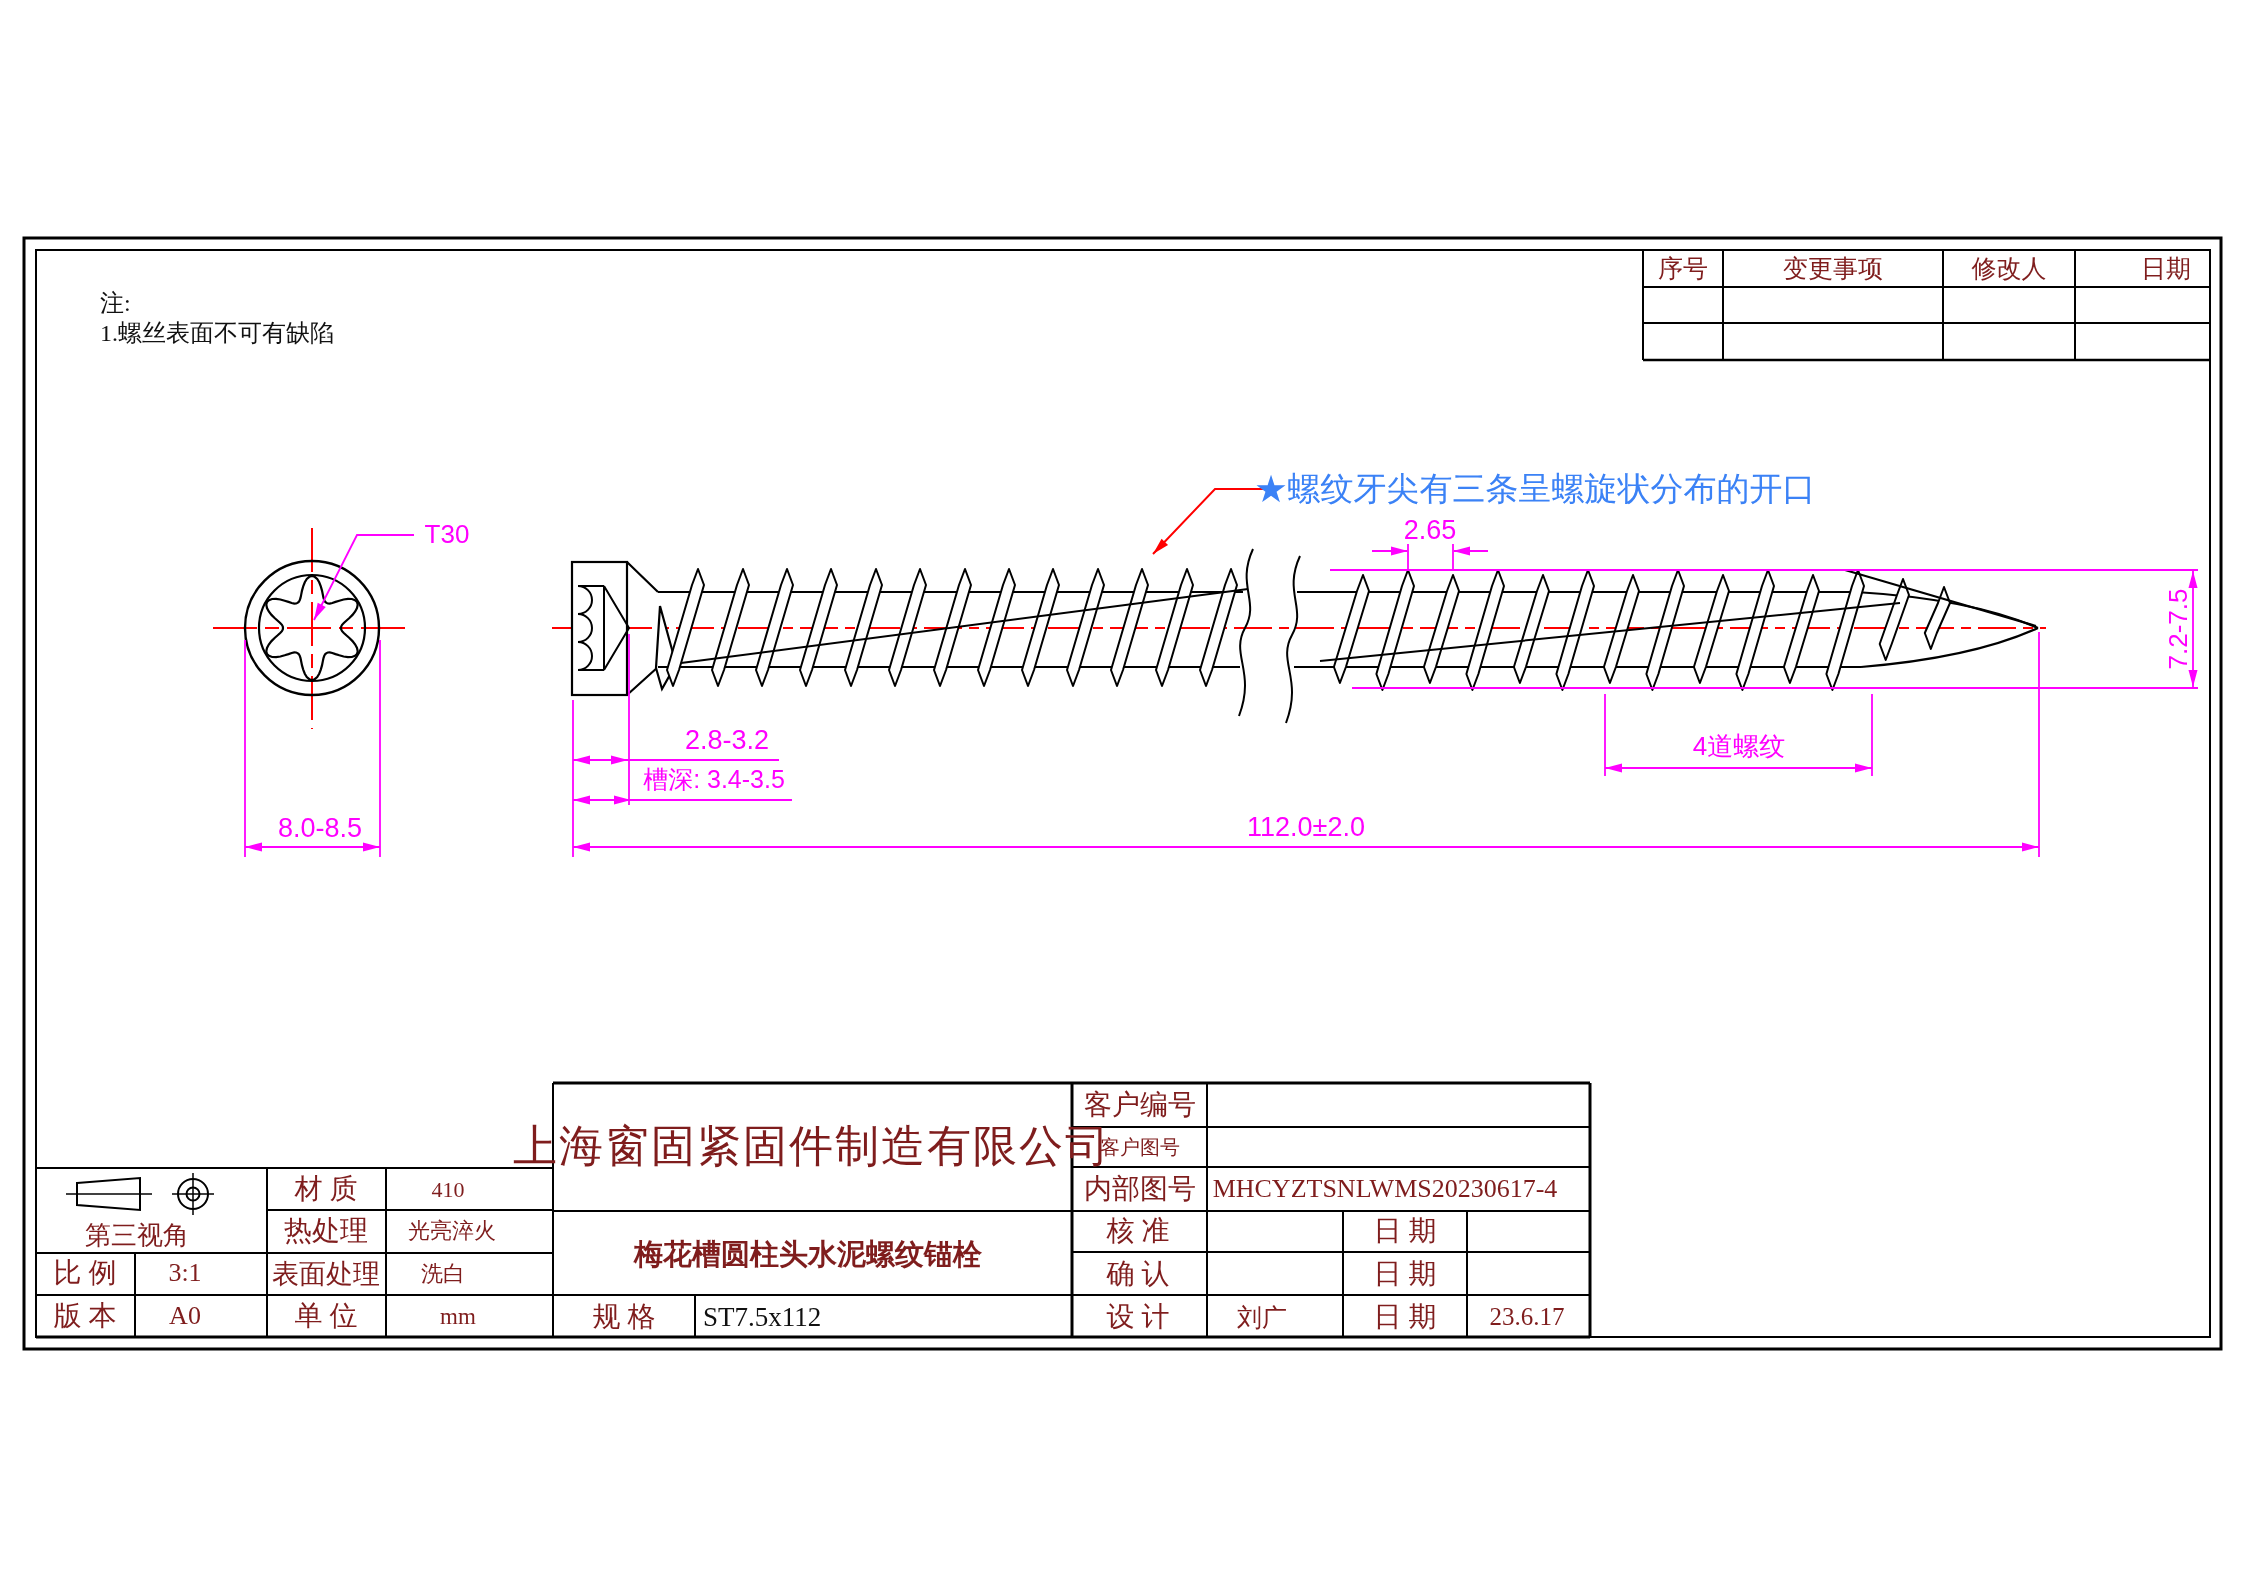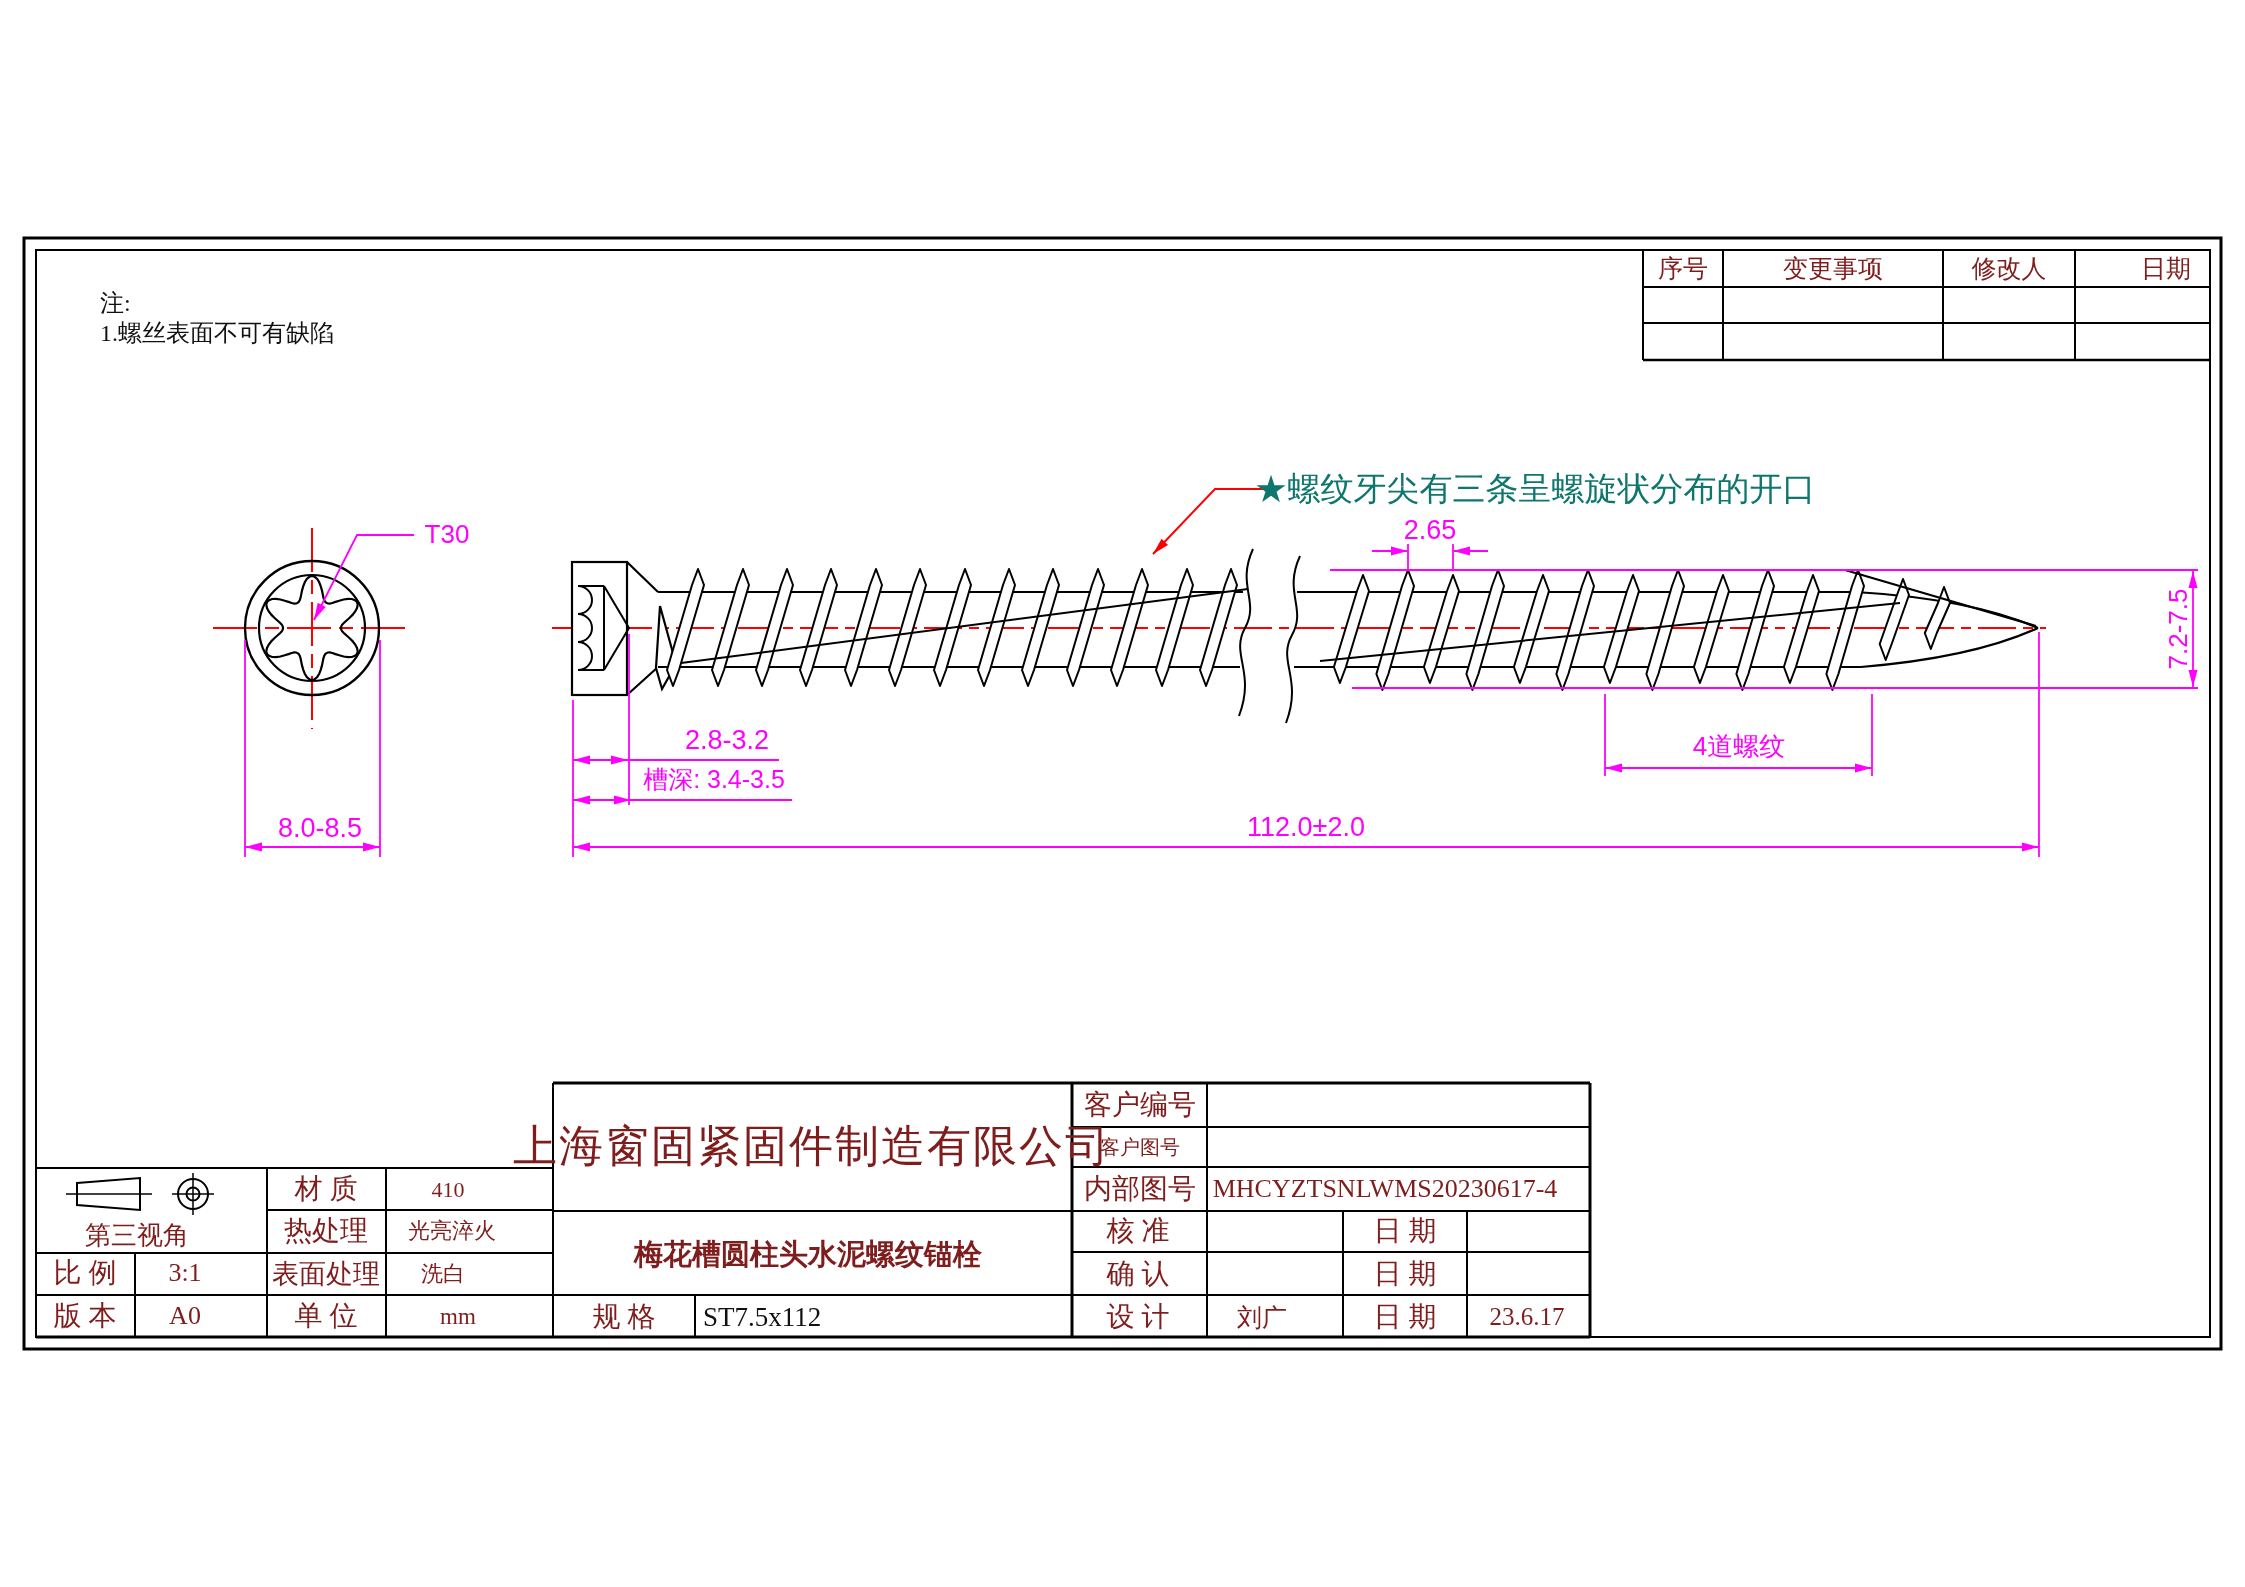--- a/index.html
+++ b/index.html
@@ -2,21 +2,21 @@
 <html><head>
 <meta charset="utf-8">
 <style>
   html,body{margin:0;padding:0;background:#fff;}
   .page{position:relative;width:2245px;height:1587px;background:#fff;overflow:hidden;
         font-family:"Liberation Serif", serif;}
   svg{position:absolute;left:0;top:0;}
   .t{position:absolute;transform:translate(-50%,-50%);white-space:nowrap;color:#7f1d1d;}
   .tl{position:absolute;transform:translate(0,-50%);white-space:nowrap;color:#111;}
   .mag{color:#FF00FF;font-family:"Liberation Sans",sans-serif;}
-  .red{color:#0f766e;}
+  .red{color:#3b82f6;}
   .rot{transform:translate(-50%,-50%) rotate(-90deg);}
   .b{font-weight:bold;}
 </style>
 </head>
 <body>
 
 <div class="page">
 
 <svg width="2245" height="1587" viewBox="0 0 2245 1587">
 

